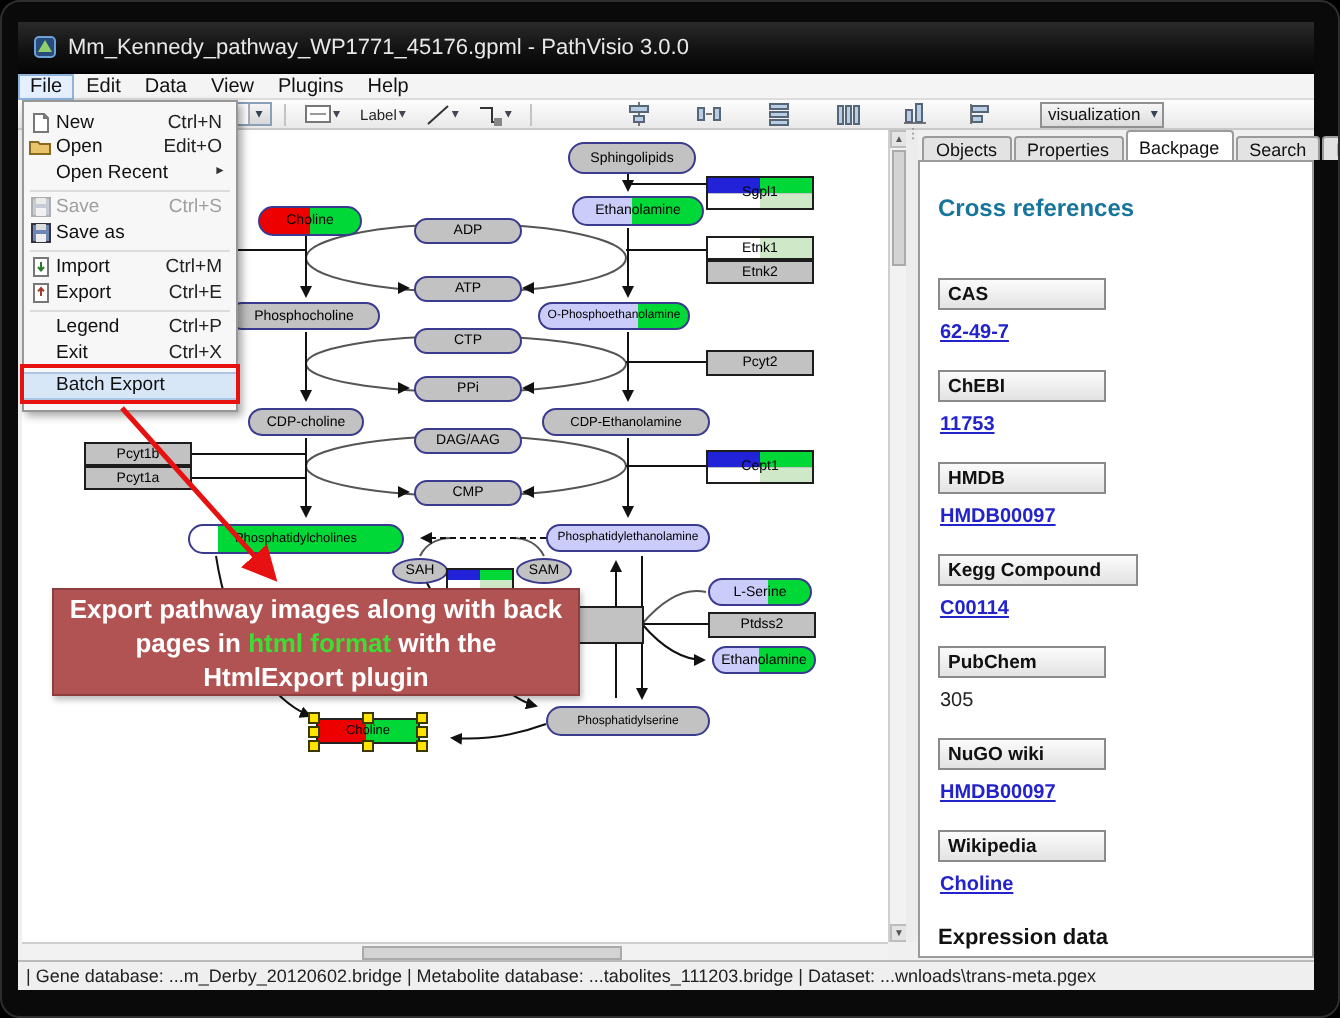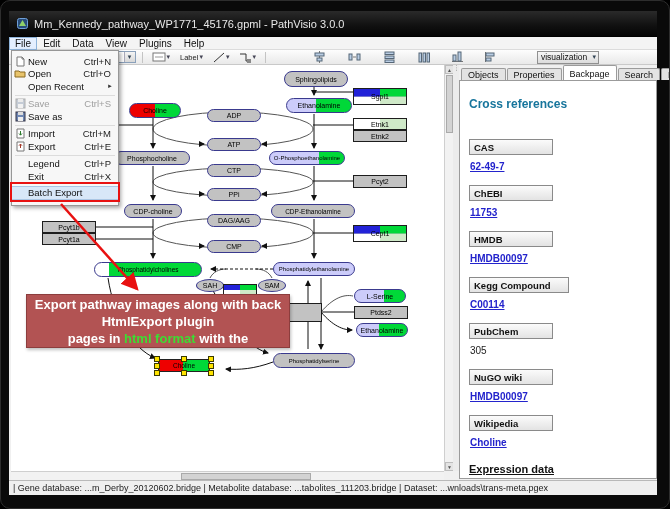--- a/index.html
+++ b/index.html
@@ -69,21 +69,21 @@
        margin-right:1px;border-radius:2px 2px 0 0;display:flex;align-items:center;}
   .tab.active{background:#fff;height:15px;position:relative;z-index:2;}
   .panel-body{position:absolute;left:0;top:15px;width:198px;height:399px;background:#fff;
               border:1px solid #9b9b9b;padding:16px 0 0 9px;overflow:hidden;}
   .bp-heading{color:#17759c;font-weight:bold;font-size:12px;margin-bottom:28px;}
   .bp-box{width:84px;height:16px;background:linear-gradient(#fbfbfb,#e3e3e3);border:1px solid #8a8a8a;
           font-weight:bold;font-size:9.5px;display:flex;align-items:center;padding-left:4px;color:#111;}
   .bp-link{display:inline-block;margin:6px 0 13px 1px;font-size:10px;font-weight:bold;
            color:#2323cc;text-decoration:underline;}
   .bp-plain{display:inline-block;margin:6px 0 13px 1px;font-size:10px;color:#222;}
-  .bp-footer{font-weight:bold;font-size:11px;color:#111;margin-top:2px;text-decoration:underline;}
+  .bp-footer{font-weight:bold;font-size:11px;color:#111;margin-top:2px;}
   
   .statusbar{position:absolute;left:8px;top:479px;width:648px;height:15px;background:#efefef;
              border-top:1px solid #b9b9b9;display:flex;align-items:center;font-size:9px;color:#222;padding-left:4px;}
   
   .filemenu{position:absolute;left:10px;top:49px;width:108px;height:156px;background:#f7f7f7;
             border:1px solid #979797;box-shadow:2px 2px 4px rgba(0,0,0,.35);z-index:50;padding-top:4px;}
   .fm-row{height:12.5px;display:flex;align-items:center;font-size:9.5px;color:#111;}
   .fm-icon{width:16px;display:flex;justify-content:center;flex:0 0 auto;}
   .fm-label{flex:1;}
   .fm-short{padding-right:7px;color:#222;}
@@ -191,21 +191,21 @@
           <rect x="7" y="1" width="3" height="9" fill="#b9cde4" stroke="#567"></rect>
       </svg>
     </div>
     <div class="tbtn" style="margin-left:10px">
       <svg width="13" height="12">
         <line x1="1.5" y1="1" x2="1.5" y2="11" stroke="#777"></line>
           <rect x="2" y="2" width="8" height="3" fill="#b9cde4" stroke="#567"></rect>
           <rect x="2" y="7" width="5" height="3" fill="#b9cde4" stroke="#567"></rect>
       </svg>
     </div>
-    <div class="viscombo" style="margin-left:33px">
+    <div class="viscombo" style="margin-left:16px">
       <span>visualization</span>
       <span class="arr" style="font-size:7px;color:#345;padding-right:2px">▾</span>
     </div>
   </div>
 
   <div class="canvas">
     <svg class="cv" width="433" height="406">
       <defs>
         <marker id="ar" markerWidth="6" markerHeight="6" refX="5" refY="3" orient="auto">
           <path d="M0,0 L6,3 L0,6 Z" fill="#111"></path>
@@ -367,21 +367,21 @@
       <span class="fm-label">New</span>
       <span class="fm-short">Ctrl+N</span>
     </div>
     <div class="fm-row">
       <span class="fm-icon">
         <svg width="12" height="11">
             <path d="M1 3h4l1 1h5v5H1z" fill="#e8c36a" stroke="#8a6a22"></path>
           </svg>
       </span>
       <span class="fm-label">Open</span>
-      <span class="fm-short">Ctrl+O</span>
+      <span class="fm-short">Edit+O</span>
     </div>
     <div class="fm-row">
       <span class="fm-icon"></span>
       <span class="fm-label">Open Recent</span>
       <span class="fm-sub">►</span>
     </div>
     <div class="fm-sep"></div>
     <div class="fm-row disabled">
       <span class="fm-icon">
         <svg width="11" height="11" opacity="0.45">
@@ -448,17 +448,17 @@
     <defs>
       <marker id="redar" markerWidth="8" markerHeight="8" refX="6" refY="3.5" orient="auto">
         <path d="M0,0 L7,3.5 L0,7 Z" fill="#e81111"></path>
       </marker>
     </defs>
     <line x1="60" y1="203" x2="136" y2="288" stroke="#e81111" stroke-width="2.5" marker-end="url(#redar)"></line>
   </svg>
 
   <div class="callout">
     <span>Export pathway images along with back</span>
+    <span><span>pages in </span><span class="hl">html format</span><span> with the</span></span>
     <span>HtmlExport plugin</span>
-    <span><span>pages in </span><span class="hl">html format</span><span> with the</span></span>
   </div>
 
 </div>
 
 </body></html>

